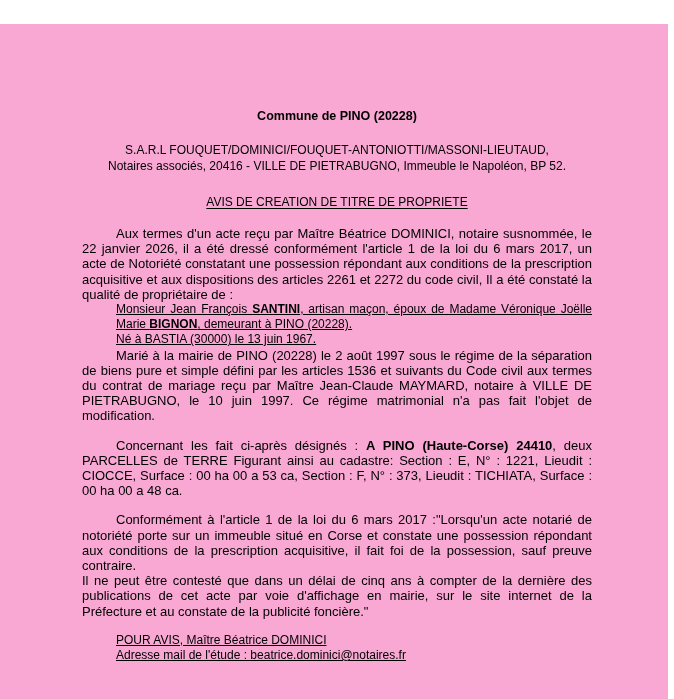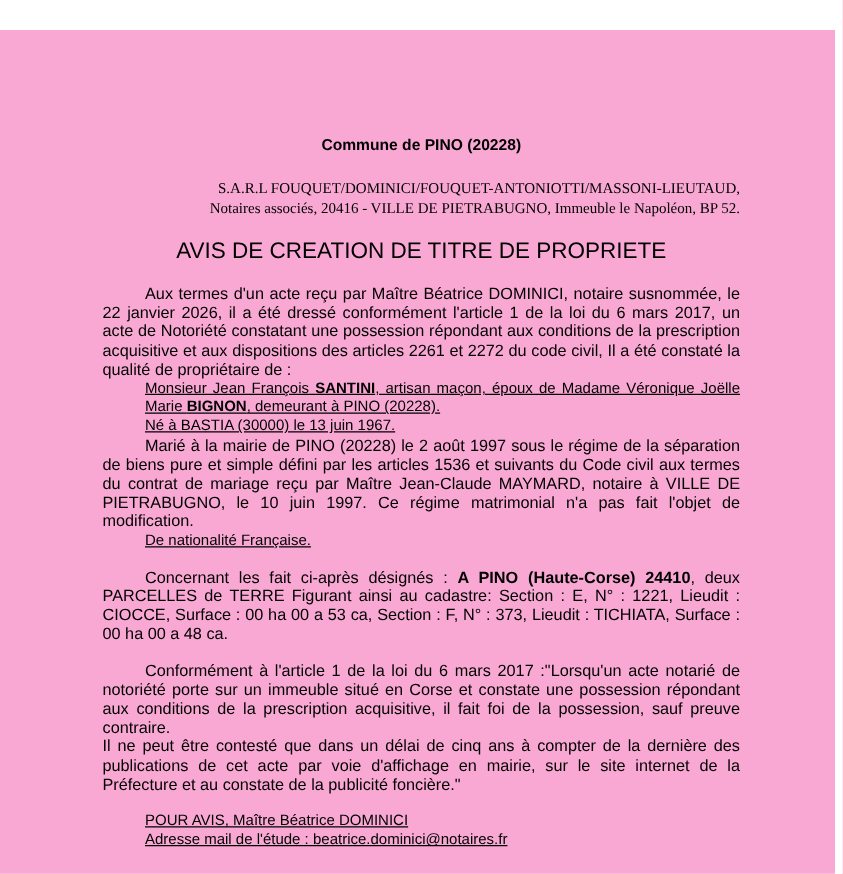--- a/index.html
+++ b/index.html
@@ -31,35 +31,35 @@
 
   
   .commune-title {
     text-align: center;
     font-size: 12.5px;
     font-weight: bold;
     line-height: 16px;
     margin: 0 0 18px 0;
   }
   .firm-block {
-    text-align: right;
+    text-align: center;
     font-size: 12px;
     line-height: 16px;
     margin: 0 0 18px 0;
-    font-family: Liberation Serif, serif;
   }
   .firm-block div { white-space: nowrap; }
   .notice-title-wrap {
     text-align: center;
     margin: 0 0 16px 0;
   }
   .notice-title {
     display: inline-block;
-    font-size: 18px;
+    font-size: 12px;
     line-height: 16px;
+    text-decoration: underline;
     text-underline-offset: 2px;
   }
 
   
   .para {
     font-size: 13px;
     line-height: 15.2px;
     text-align: justify;
     margin: 0;
   }
@@ -94,21 +94,20 @@
     </div>
 
     <p class="para indent">Aux termes d'un acte reçu par Maître Béatrice DOMINICI, notaire susnommée, le 22 janvier 2026, il a été dressé conformément l'article 1 de la loi du 6 mars 2017, un acte de Notoriété constatant une possession répondant aux conditions de la prescription acquisitive et aux dispositions des articles 2261 et 2272 du code civil, Il a été constaté la qualité de propriétaire de :</p>
 
     <p class="sub-line" style="text-align:justify;"><span>Monsieur Jean François </span><b>SANTINI</b><span>, artisan maçon, époux de Madame Véronique Joëlle Marie </span><b>BIGNON</b><span>, demeurant à PINO (20228).</span></p>
 
     <p class="sub-line">Né à BASTIA (30000) le 13 juin 1967.</p>
 
     <p class="para indent">Marié à la mairie de PINO (20228) le 2 août 1997 sous le régime de la séparation de biens pure et simple défini par les articles 1536 et suivants du Code civil aux termes du contrat de mariage reçu par Maître Jean-Claude MAYMARD, notaire à VILLE DE PIETRABUGNO, le 10 juin 1997. Ce régime matrimonial n'a pas fait l'objet de modification.</p>
 
-    <p class="sub-line">De nationalité Française.</p>
 
 
     <div class="gap-md"></div>
 
     <p class="para indent"><span>Concernant les fait ci-après désignés : </span><b>A PINO (Haute-Corse) 24410</b><span>, deux PARCELLES de TERRE Figurant ainsi au cadastre: Section : E, N° : 1221, Lieudit : CIOCCE, Surface : 00 ha 00 a 53 ca, Section : F, N° : 373, Lieudit : TICHIATA, Surface : 00 ha 00 a 48 ca.</span></p>
 
     <div class="gap-md"></div>
 
     <p class="para indent">Conformément à l'article 1 de la loi du 6 mars 2017 :"Lorsqu'un acte notarié de notoriété porte sur un immeuble situé en Corse et constate une possession répondant aux conditions de la prescription acquisitive, il fait foi de la possession, sauf preuve contraire.</p>
 

